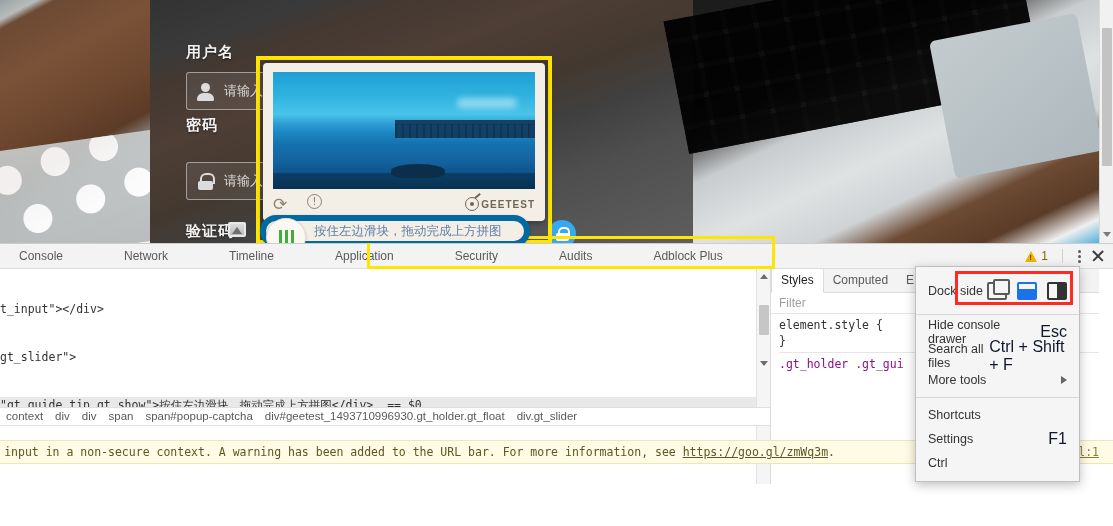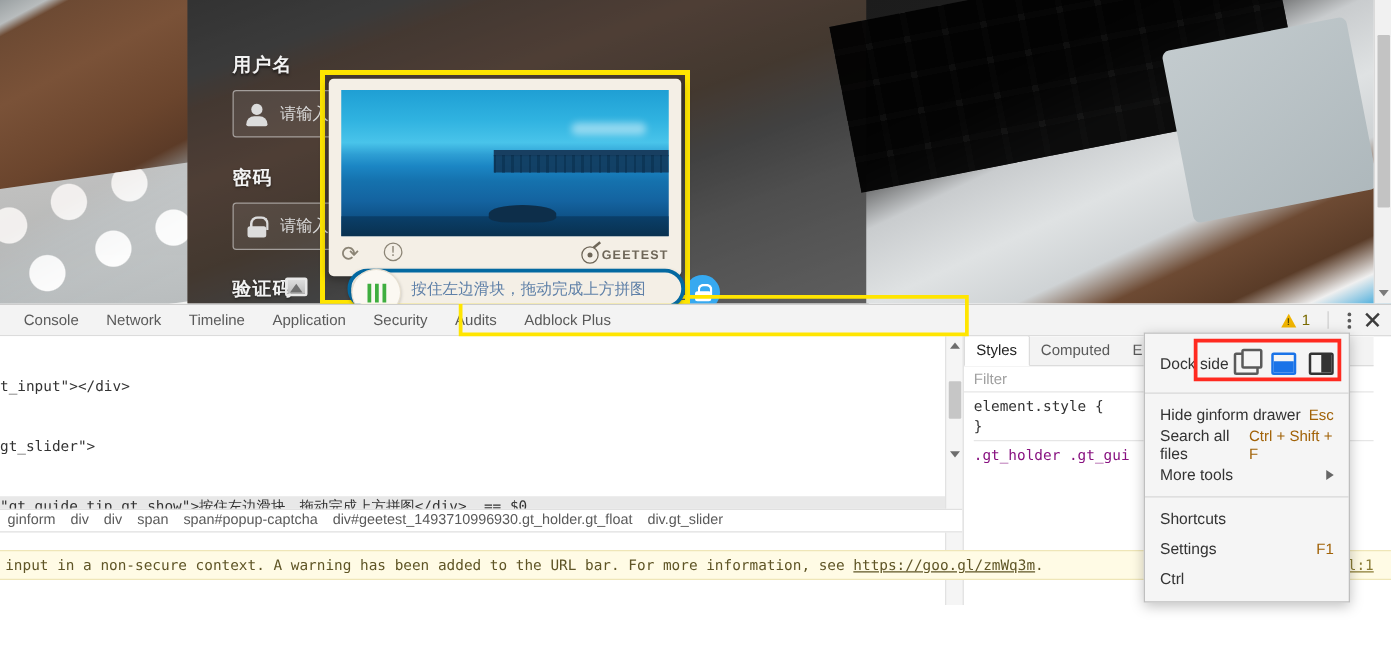--- a/index.html
+++ b/index.html
@@ -145,22 +145,22 @@
   .gt-icon-btn { width:20px; height:20px; position:relative; margin-right:14px; cursor:pointer; }
   .ic-refresh { color:#8b8475; font-size:17px; line-height:20px; font-family:"DejaVu Sans",sans-serif; }
   .ic-info { width:15px;height:15px;border:1.6px solid #8b8475;border-radius:50%;display:flex;align-items:center;justify-content:center;
              font-size:11px;color:#8b8475;line-height:1;font-family:"DejaVu Sans",sans-serif; }
   .gt-brand { margin-left:auto; display:flex; align-items:center; gap:2px; color:#6e6658; font-size:10px; letter-spacing:1px; font-weight:700;}
   .gt-brand .logo{width:14px;height:14px;border:1.8px solid #6e6658;border-radius:50%;position:relative;}
   .gt-brand .logo:after{content:"";position:absolute;left:4px;top:4px;width:4px;height:4px;border-radius:50%;background:#6e6658;}
   .gt-brand .logo:before{content:"";position:absolute;right:-3px;top:-3px;width:7px;height:2px;background:#6e6658;transform:rotate(-40deg);}
 
   .gt-slider {
-    position:absolute; left:18px; top:155px; width:270px; height:32px;
-    background:#f4efe6; border:3px solid #0369a1; border-radius:16px;
+    position:absolute; left:0; top:155px; width:270px; height:32px;
+    background:#f4efe6; border:6px solid #0369a1; border-radius:16px;
     display:flex; align-items:center; box-shadow:0 1px 3px rgba(0,0,0,.22);
   }
   .gt-knob {
     position:absolute; left:0px; top:-3px; width:40px; height:38px; border-radius:50%;
     background:#fbf8f2; border:1px solid #e6dfd1; display:flex; align-items:center; justify-content:center;
     box-shadow:0 1px 3px rgba(0,0,0,.2);
   }
   .gt-knob .bars { display:flex; gap:3px; }
   .gt-knob .bars i { display:block; width:3px; height:15px; background:#3fae3f; }
   .gt-tip {
@@ -169,21 +169,21 @@
   }
 
   
   .devtools {
     position:absolute; left:0; top:243px; width:1113px; height:240px;
     background:#ffffff; border-top:1px solid #cdcdcd;
     font-family:"Liberation Sans", sans-serif;
   }
   .dt-tabs {
     height:25px; background:#f3f3f3; border-bottom:1px solid #dcdcdc;
-    display:flex; align-items:center; padding-left:8px; position:relative;
+    display:flex; align-items:center; padding-left:8px; position:relative;gap:39px;
   }
   .dt-tab {
     font-size:12px; color:#5a5a5a; padding:0 11px; line-height:25px; cursor:pointer;
     white-space:nowrap;
   }
   .dt-tabs-right { margin-left:auto; display:flex; align-items:center; gap:2px; padding-right:6px;}
   .warn-chip { display:flex; align-items:center; gap:4px; font-size:12px; color:#7a6a00; padding-right:6px;}
   .warn-tri { width:0;height:0;border-left:6px solid transparent;border-right:6px solid transparent;border-bottom:11px solid #f0b400; position:relative;}
   .warn-tri:after{content:"!";position:absolute;left:-2px;top:2px;font-size:8px;color:#5a4a00;font-weight:700;}
   .divider-v { width:1px; height:14px; background:#cfcfcf; margin:0 6px; }
@@ -251,21 +251,21 @@
   .dockbtn.bottom:after{content:"";position:absolute;left:0;bottom:0;width:100%;height:9px;background:#1a73e8;}
   .dockbtn.right { border:2px solid #333; border-radius:2px; }
   .dockbtn.right:after{content:"";position:absolute;right:0;top:0;height:100%;width:8px;background:#333;}
 
   .dock-highlight {
     position:absolute; right:6px; top:4px; width:118px; height:34px;
     border:3px solid #ff2a20; pointer-events:none;
   }
   .ctx-sep { height:1px; background:#d8d8d8; margin:5px 0; }
   .ctx-item { display:flex; align-items:center; height:24px; padding:0 12px; cursor:pointer; }
-  .ctx-item .sc { margin-left:auto; color:#a16207; font-size:12px; }
+  .ctx-item .sc { margin-left:auto; color:#0f172a; font-size:16px; }
   .ctx-item .arrow { margin-left:auto; width:0;height:0;border-top:4px solid transparent;border-bottom:4px solid transparent;border-left:6px solid #666;}
 
   
   .console-strip {
     position:absolute; left:0; top:440px; width:1113px; height:24px;
     background:#fffbe5; border-top:1px solid #efe6b8; border-bottom:1px solid #efe6b8;
     display:flex; align-items:center; overflow:hidden;
     font-family:"DejaVu Sans Mono","Liberation Mono",monospace; font-size:11.5px; color:#5f5526;
     z-index:5;
   }
@@ -293,21 +293,21 @@
       <div class="keys"></div>
       <div class="trackpad"></div>
     </div>
 
     <div class="login-label" style="left:186px; top:43px;">用户名</div>
     <div class="login-input" style="left:186px; top:72px; width:275px;">
       <span class="pill-icon ic-user"></span>
       <span class="ph">请输入用户名</span>
     </div>
 
-    <div class="login-label" style="left:186px; top:133px;font-family:Liberation Serif, serif;">密码</div>
+    <div class="login-label" style="left:186px; top:116px;font-family:Liberation Serif, serif;">密码</div>
     <div class="login-input" style="left:186px; top:162px; width:275px;">
       <span class="pill-icon ic-lock"></span>
       <span class="ph">请输入密码</span>
     </div>
 
     <div class="login-label" style="left:186px; top:222px;">验证码</div>
     <div class="captcha-img-glyph" style="left:228px; top:222px;"></div>
 
     <div class="lock-badge">
       <span class="b1"></span>
@@ -394,21 +394,21 @@
           
         </div>
 
         <div class="dom-scroll">
           <div class="up"></div>
           <div class="thumb"></div>
           <div class="dn"></div>
         </div>
 
         <div class="breadcrumb">
-          <span class="crumb">ginform</span>
+          <span class="crumb">context</span>
           <span class="crumb">div</span>
           <span class="crumb">div</span>
           <span class="crumb">span</span>
           <span class="crumb">span#popup-captcha</span>
           <span class="crumb">div#geetest_1493710996930.gt_holder.gt_float</span>
           <span class="crumb">div.gt_slider</span>
         </div>
       </div>
 
       <div class="styles-pane">
@@ -436,21 +436,21 @@
           <span class="dockbtn undock"></span>
           <span class="dockbtn bottom"></span>
           <span class="dockbtn right"></span>
         </span>
         <div class="dock-highlight"></div>
       </div>
 
       <div class="ctx-sep"></div>
 
       <div class="ctx-item">
-        <span>Hide ginform drawer</span>
+        <span>Hide console drawer</span>
         <span class="sc">Esc</span>
       </div>
       <div class="ctx-item">
         <span>Search all files</span>
         <span class="sc">Ctrl + Shift + F</span>
       </div>
       <div class="ctx-item">
         <span>More tools</span>
         <span class="arrow"></span>
       </div>

